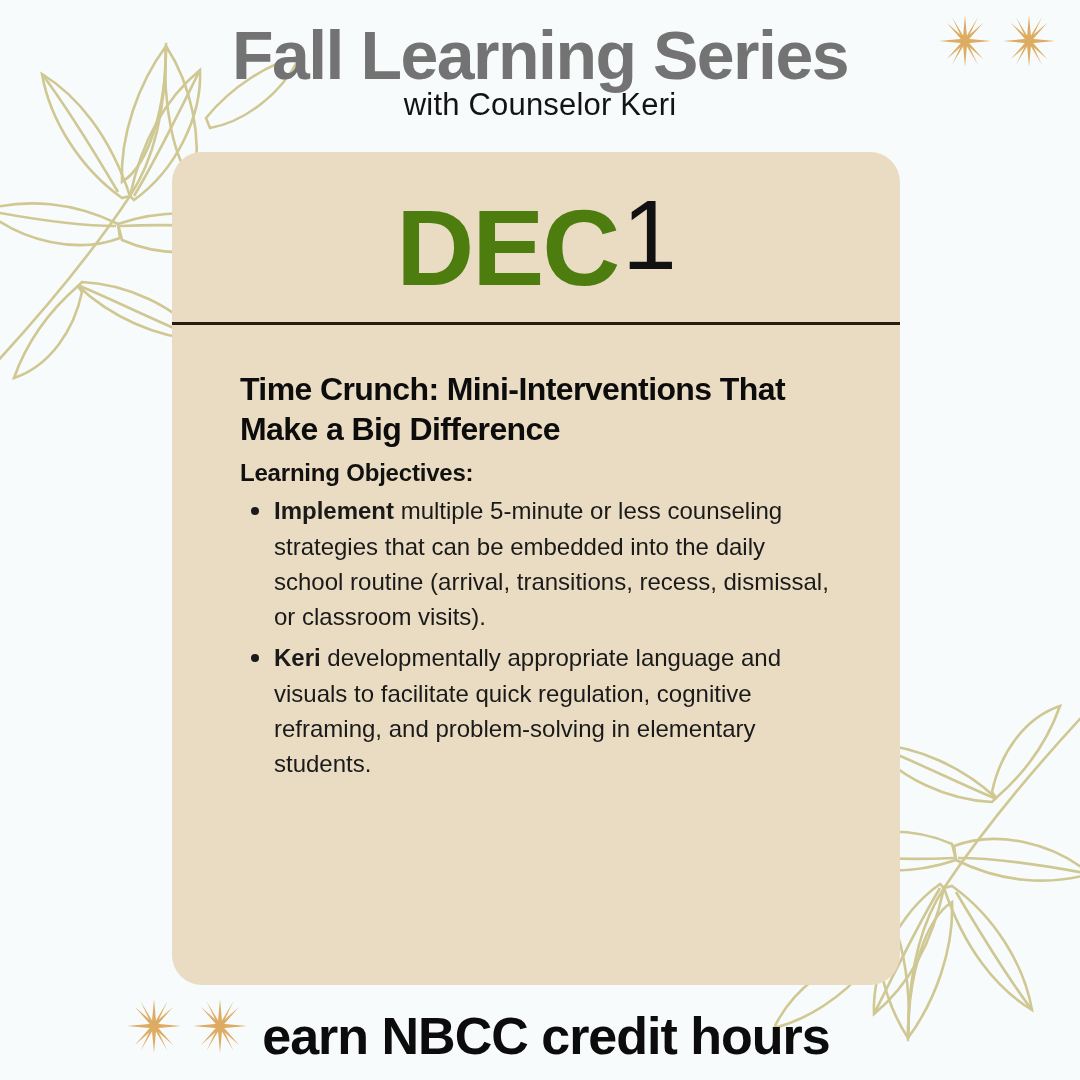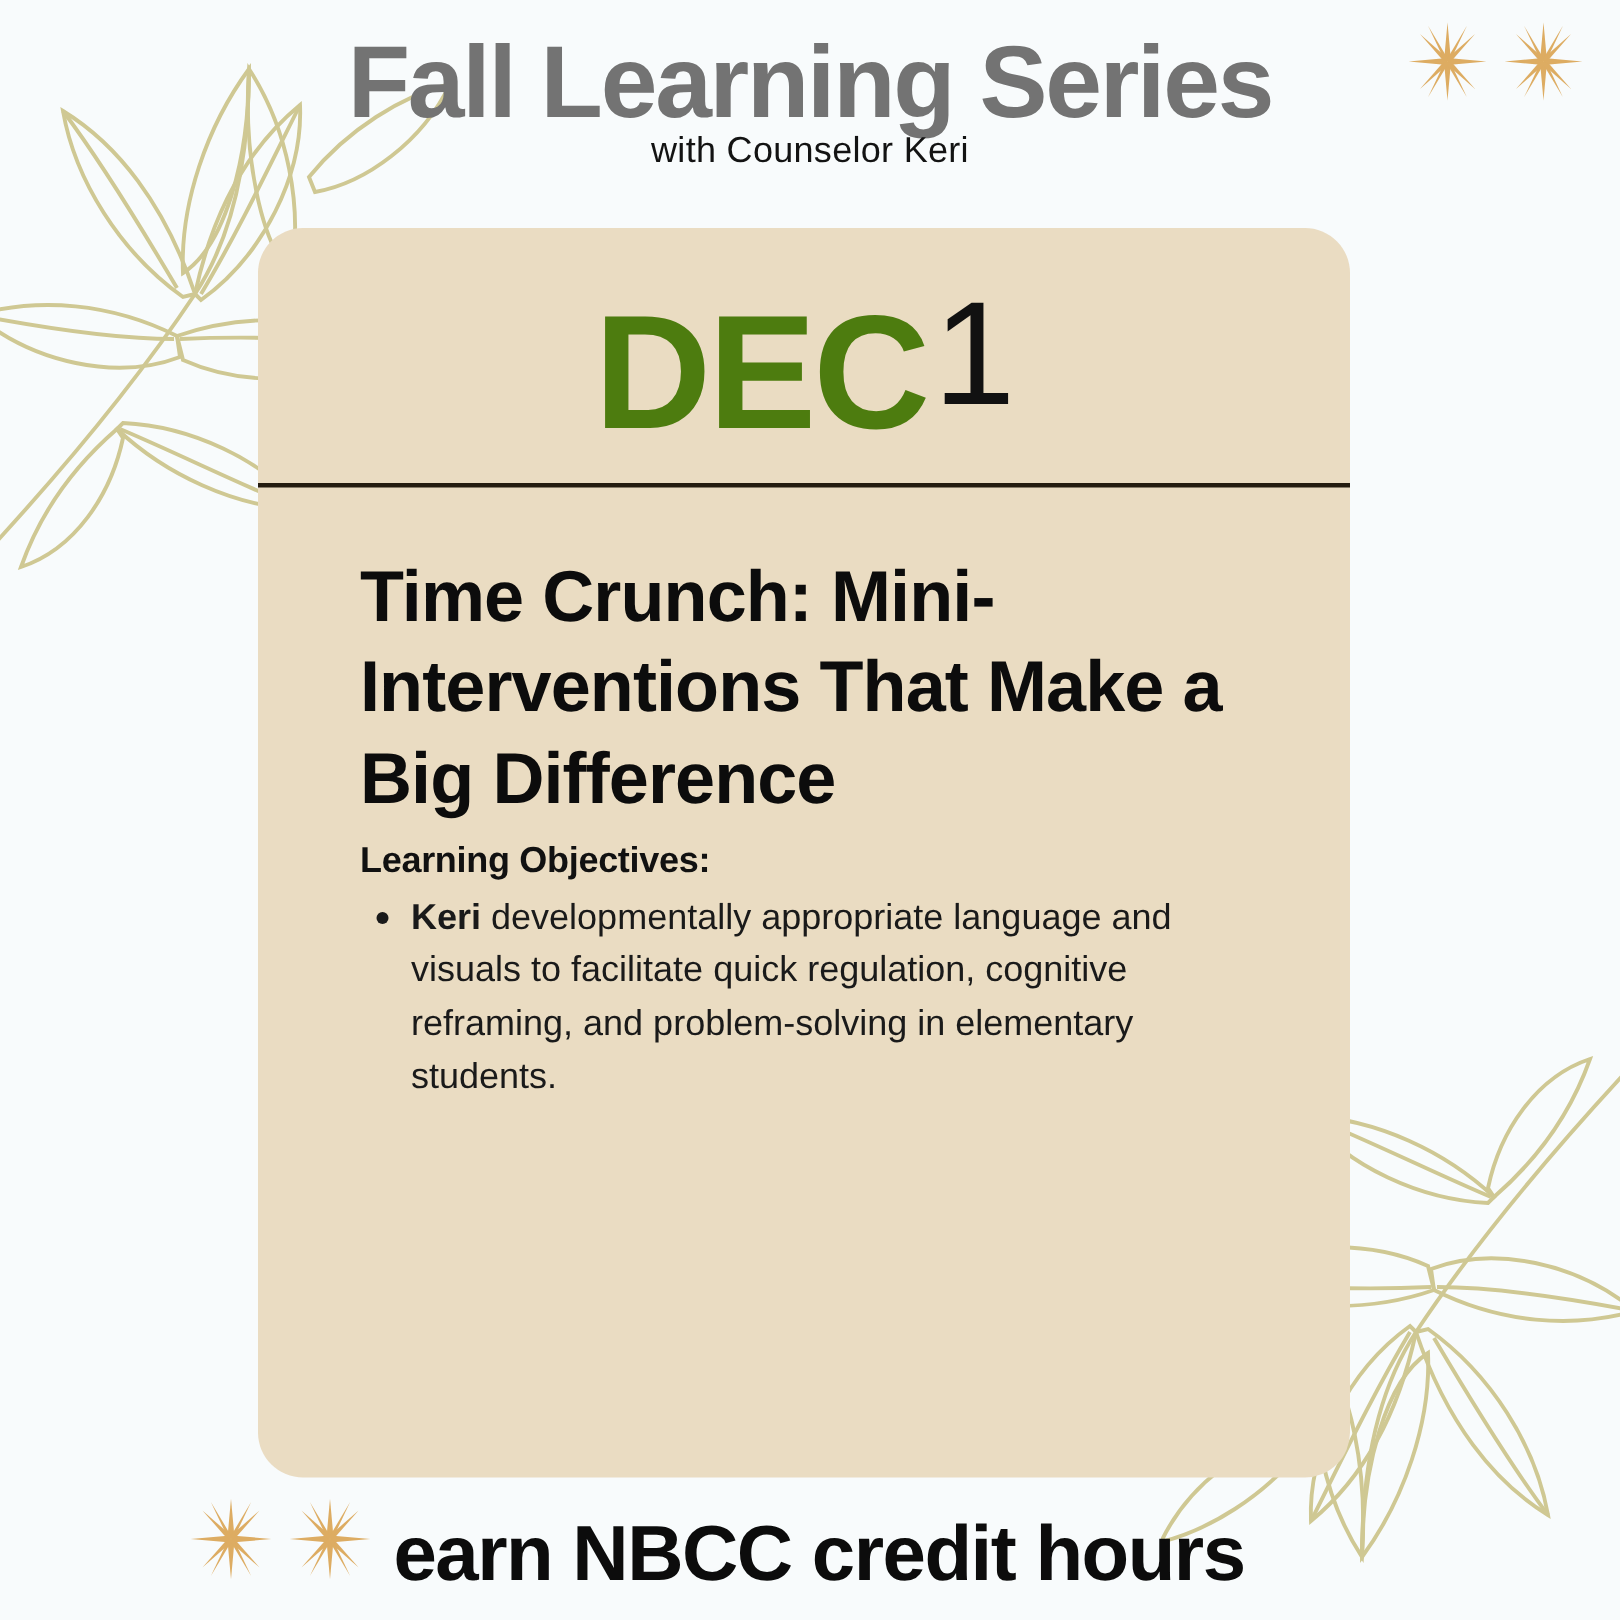--- a/index.html
+++ b/index.html
@@ -35,21 +35,21 @@
   }
   .main-title {
     font-size:68px;
     font-weight:800;
     letter-spacing:-1.5px;
     line-height:1.04;
     color:#737373;
     text-align:center;
   }
   .sub-title {
-    font-size:24px;
+    font-size:31px;
     font-weight:300;
     letter-spacing:0.2px;
     color:#131313;
     margin-top:-4px;
   }
 
   
   .card {
     position:absolute;
     left:172px;
@@ -98,21 +98,21 @@
     background:#241C10;
     width:100%;
     margin-top:22px;
   }
 
   .body-block {
     padding:44px 62px 0 68px;
   }
 
   .session-title {
-    font-size:48px;
+    font-size:32px;
     font-weight:800;
     line-height:1.26;
     letter-spacing:-0.6px;
     color:#0C0C0C;
   }
 
   .objectives-label {
     font-size:24px;
     font-weight:800;
     letter-spacing:-0.2px;
@@ -283,20 +283,23 @@
     </div>
   </div>
 
   <div class="divider"></div>
 
   <div class="body-block">
     <div class="session-title">Time Crunch: Mini-Interventions That Make a Big Difference</div>
     <div class="objectives-label">Learning Objectives:</div>
     <ul class="objectives-list">
       <li class="objective-item">
+        <b>Implement</b><span> multiple 5-minute or less counseling strategies that can be embedded into the daily school routine (arrival, transitions, recess, dismissal, or classroom visits).</span>
+      </li>
+      <li class="objective-item">
         <b>Keri</b><span> developmentally appropriate language and visuals to facilitate quick regulation, cognitive reframing, and problem-solving in elementary students.</span>
       </li>
     </ul>
   </div>
 
 </div>
 
 <div class="footer">
   <div class="footer-text">earn NBCC credit hours</div>
 </div>

